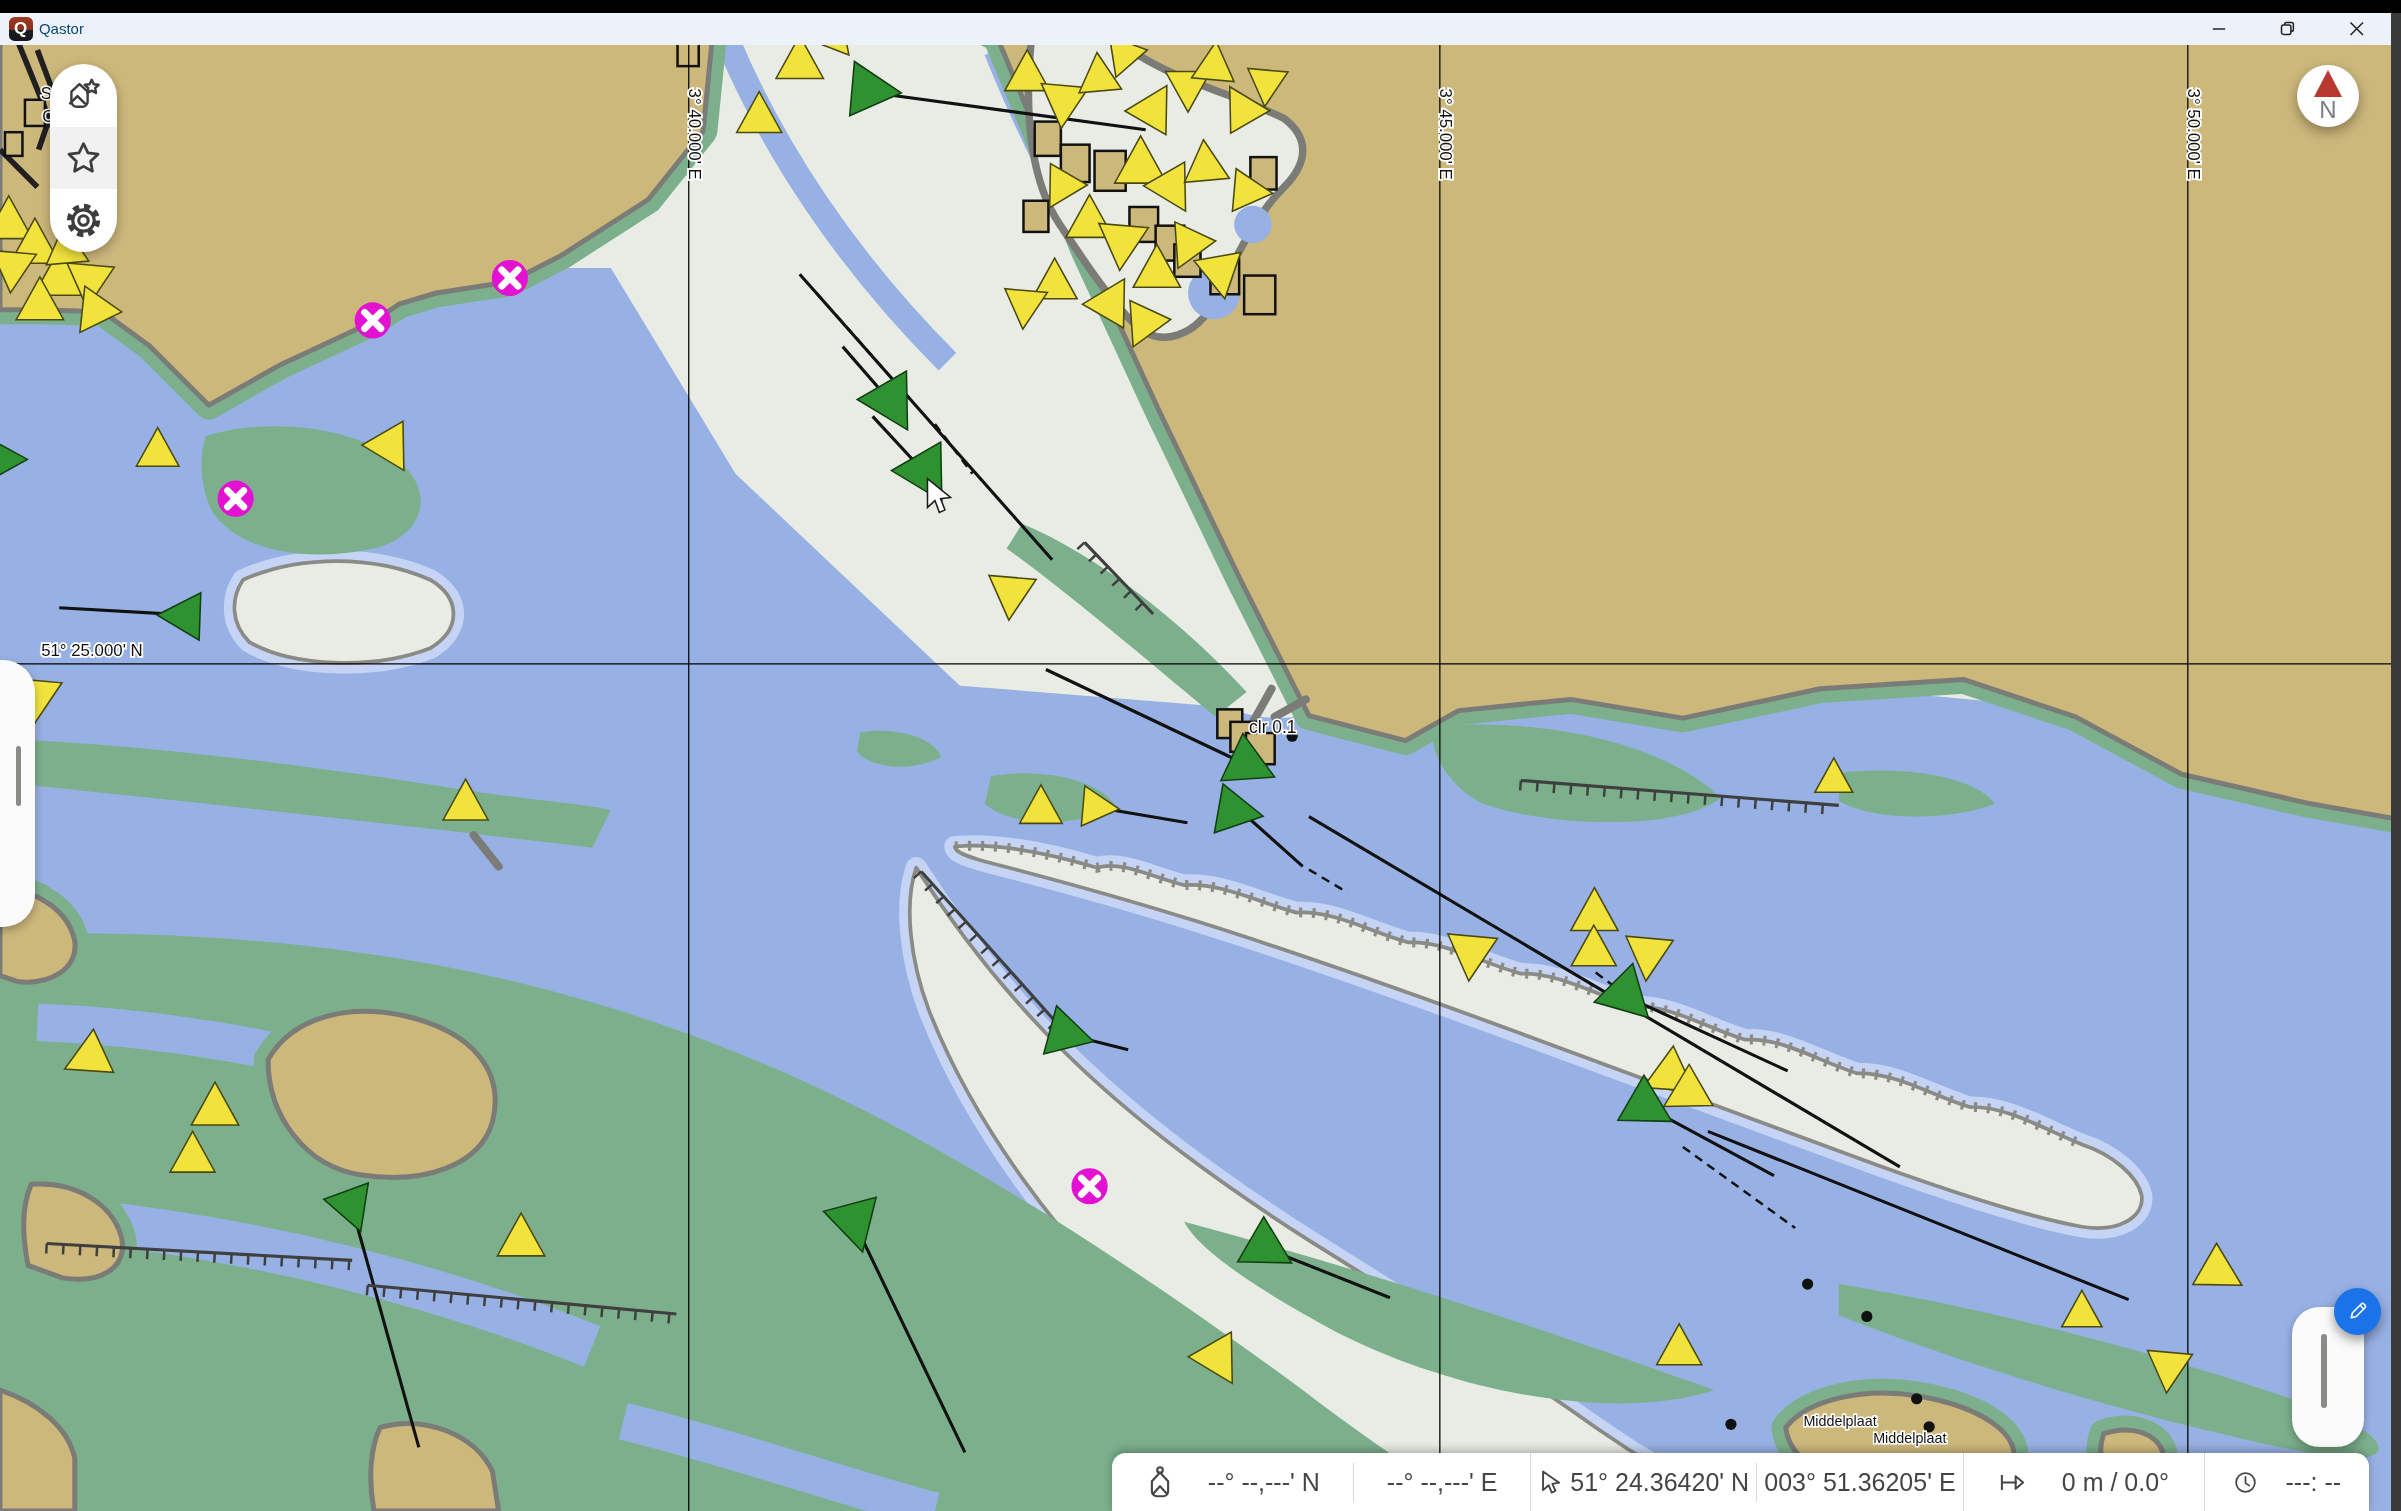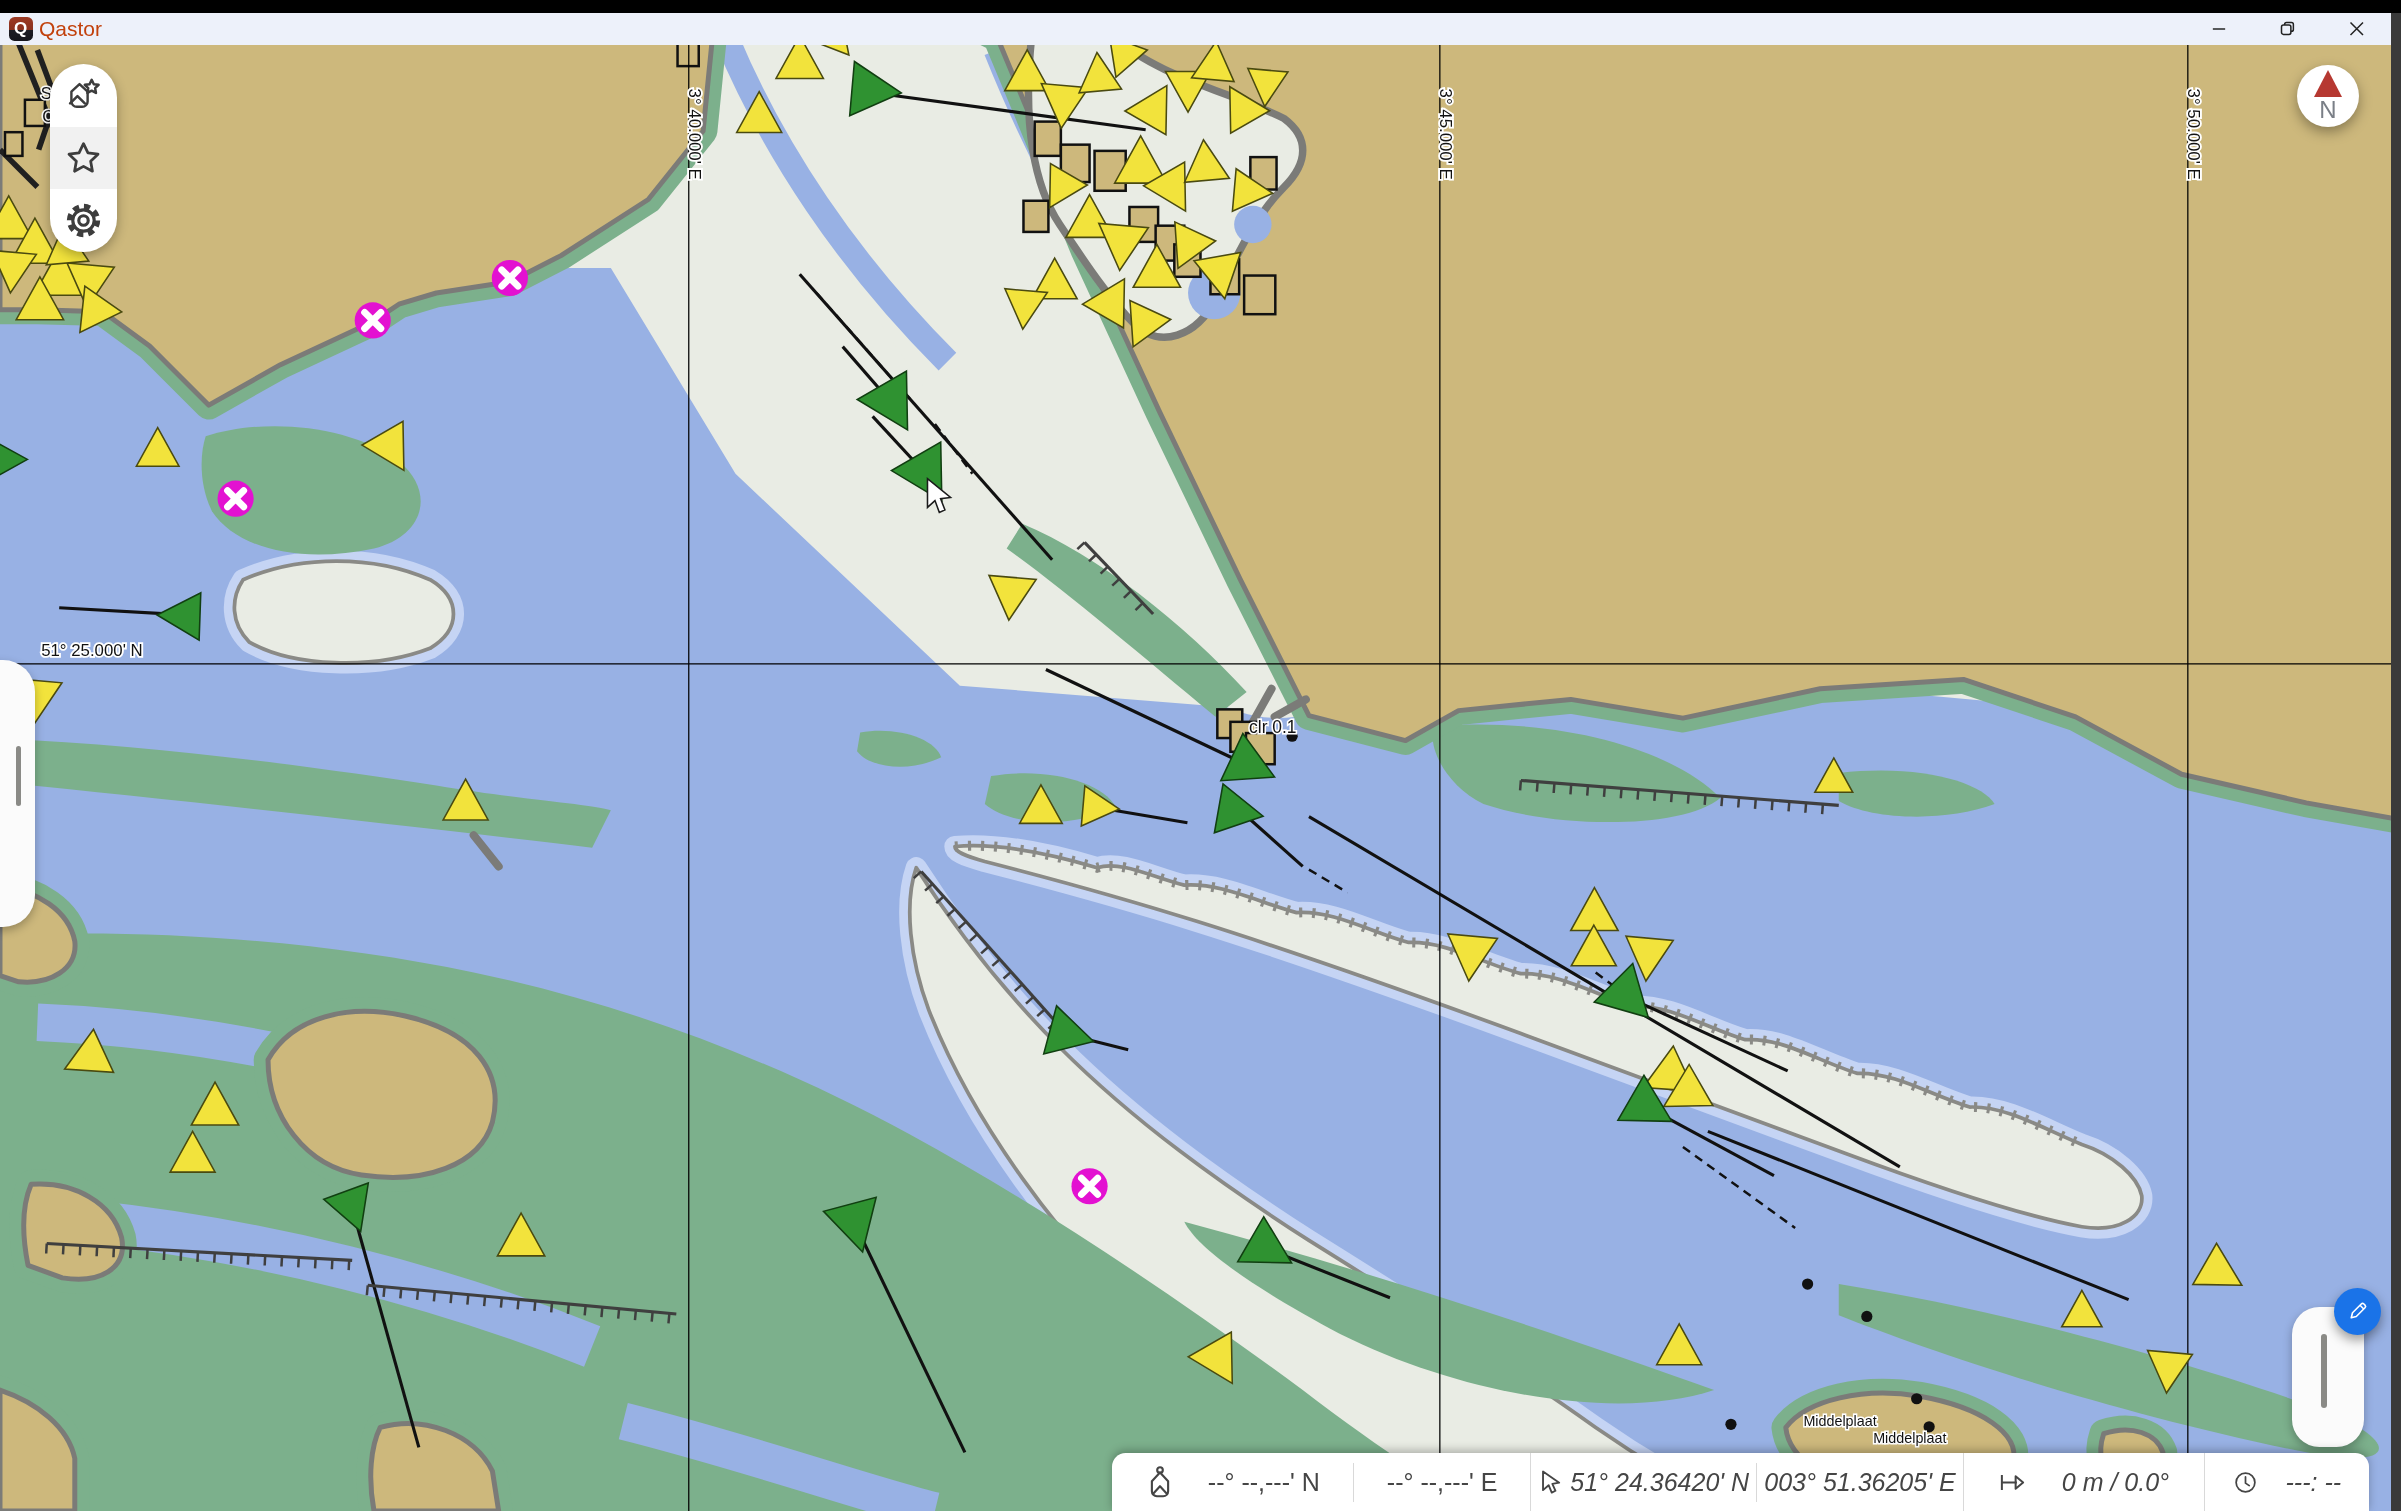--- a/index.html
+++ b/index.html
@@ -7,21 +7,21 @@
   #stage{position:relative;width:2401px;height:1511px;}
   
   #top-strip{position:absolute;left:0;top:0;width:2401px;height:12.5px;background:#000;z-index:60;}
   #right-strip{position:absolute;right:0;top:12.5px;width:10px;height:1499px;background:#3a3a3a;z-index:60;}
   #titlebar{position:absolute;left:0;top:12.5px;width:2391px;height:32px;background:#edf1fa;z-index:55;
     display:flex;align-items:center;}
   #app-logo{width:24px;height:24px;border-radius:5.6px;margin-left:8.7px;
     background:linear-gradient(180deg,#9c3a24 0%,#8a301c 55%,#1d1d24 55%,#15151b 100%);
     color:#fff;display:flex;align-items:center;justify-content:center;
     font-size:17px;font-weight:bold;}
-  #app-title{margin-left:6.2px;font-size:21px;color:#c2410c;}
+  #app-title{margin-left:6.2px;font-size:15px;color:#0c4a6e;}
   .win-controls{margin-left:auto;display:flex;align-items:center;height:100%;}
   .win-btn{width:69px;height:100%;display:flex;align-items:center;justify-content:center;color:#222;}
   .win-btn svg{display:block;}
   
   #chart{position:absolute;left:0;top:0;width:2401px;height:1511px;z-index:1;}
   .lgreen{fill:none;stroke:#7cb08c;stroke-width:46;stroke-linejoin:round;}
   .lfill{fill:#cdb87c;stroke:#7b7b78;stroke-width:8;stroke-linejoin:round;}
   .halo{fill:none;stroke:#c5d4f4;stroke-width:34;stroke-linejoin:round;}
   .bank{fill:#e9ece4;stroke:#8a8a86;stroke-width:6;stroke-linejoin:round;}
   
@@ -40,21 +40,21 @@
   #right-drawer{position:absolute;left:2292px;top:1307px;width:72px;height:140px;background:#fbfbfb;
     border-radius:27.4px;box-shadow:0 3.7px 10px rgba(0,0,0,.28);z-index:35;}
   #right-drawer .grip{position:absolute;left:29px;top:27.4px;width:5.6px;height:74px;border-radius:3.1px;background:#8a8a86;}
   #edit-fab{position:absolute;left:2334px;top:1288px;width:47px;height:47px;border-radius:50%;background:#1a73e8;
     box-shadow:0 5px 11.2px rgba(0,0,0,.4);z-index:42;display:flex;align-items:center;justify-content:center;}
   
   #status-bar{position:absolute;left:1112px;top:1453px;width:1257px;height:59px;background:#fff;
     border-radius:13.7px 13.7px 0 0;box-shadow:0 -2.5px 8.7px rgba(0,0,0,.25);z-index:45;
     display:flex;align-items:center;color:#454545;font-size:25px;}
   .sb-sec{height:100%;display:flex;align-items:center;justify-content:space-evenly;}
-  .sb-sec + .sb-sec{border-left:1.2px solid #d9d9d9;font-style:italic;}
+  .sb-sec + .sb-sec{border-left:1.2px solid #d9d9d9;}
   .sb-icon{display:flex;align-items:center;}
   .sb-div{width:1.2px;height:39px;background:#d9d9d9;}
 </style>
 </head>
 <body>
 <div id="stage">
 
 <svg id="chart" viewBox="0 0 3852 2424">
   <defs>
     <path id="land1" d="M0,40 L1145,40 L1128,210 1040,320 900,410 818,452 700,470 640,488 598,516 450,585 335,650 280,595 240,555 165,500 60,497 0,497 Z"></path>

